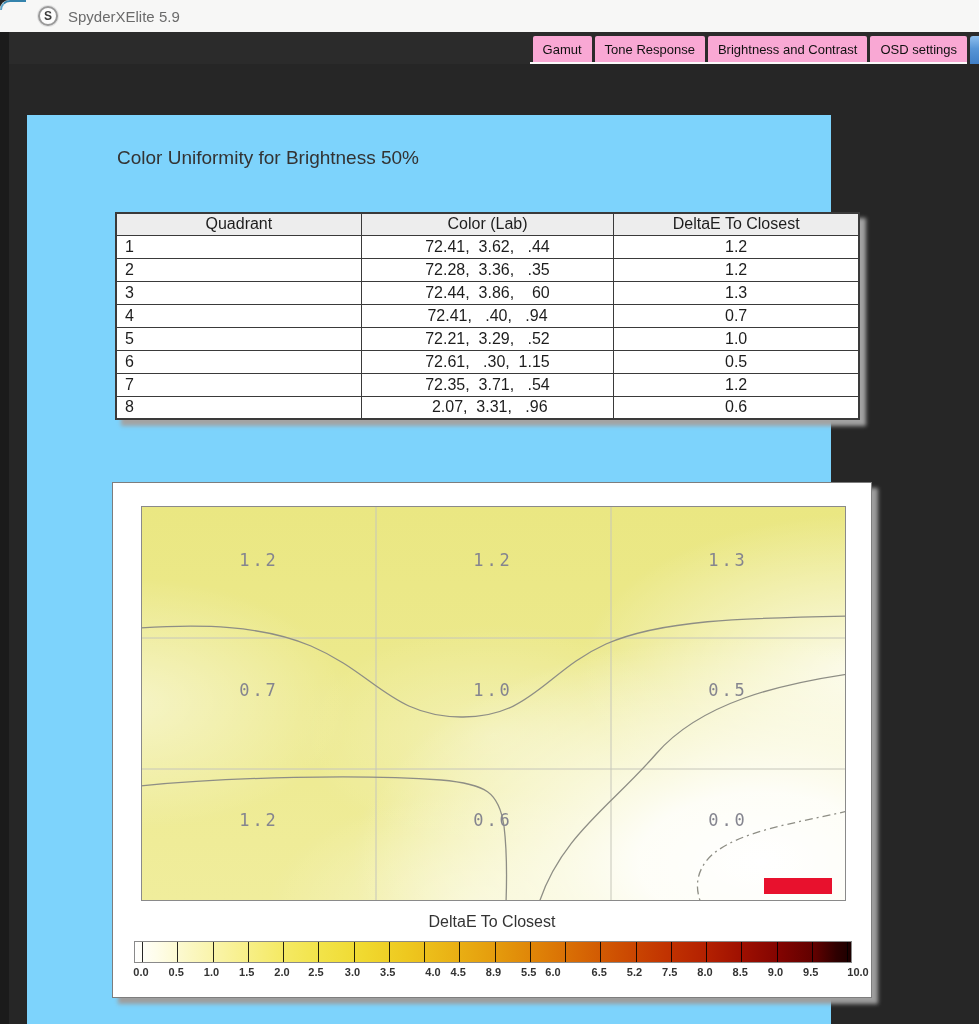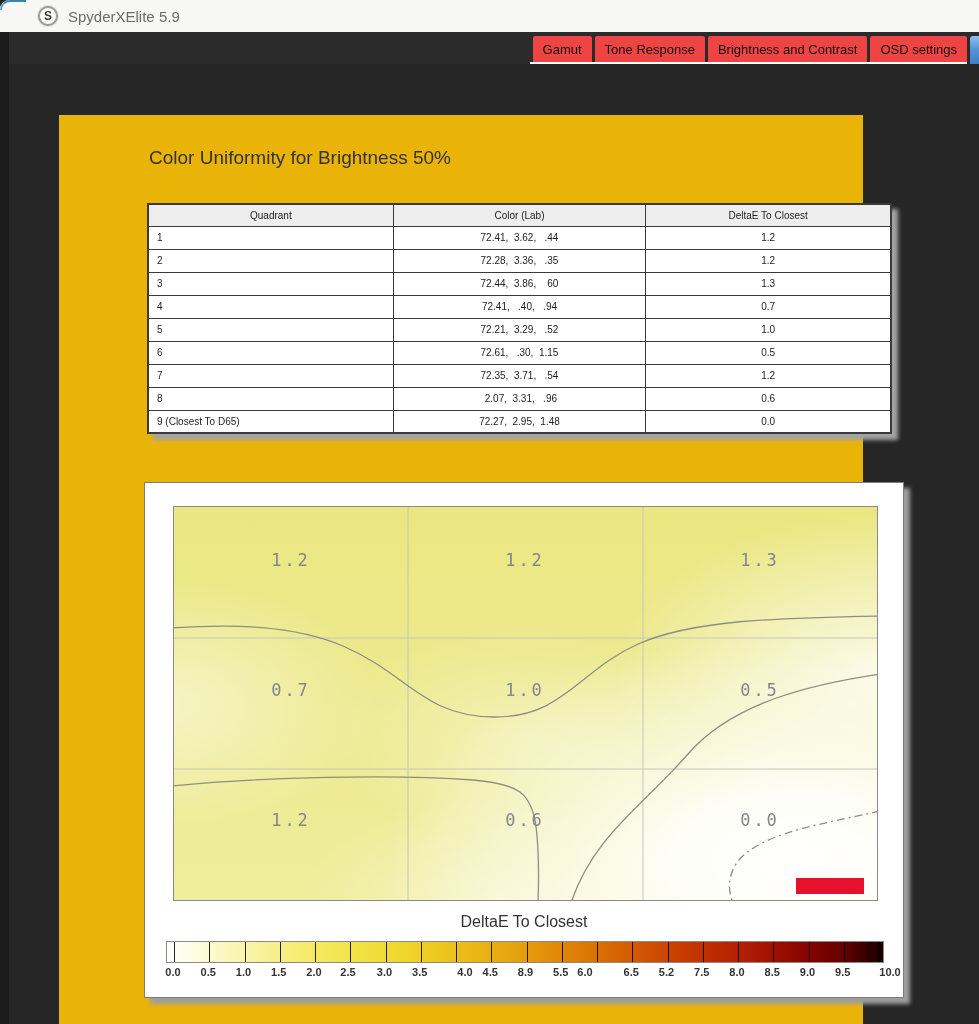--- a/index.html
+++ b/index.html
@@ -15,35 +15,35 @@
     background:#fdfdfd; color:#3c3c3c; font-weight:bold; font-size:12px;
     display:flex; align-items:center; justify-content:center; box-shadow:0 0 0 1px #e3e3e3; }
   .app-title { margin-left:10px; font-size:15px; color:#6b6b6b; }
 
   .tabstrip-bg { position:absolute; left:0; top:32px; width:979px; height:32px; background:#2b2b2b; }
   .left-rail-dark { position:absolute; left:0; top:32px; width:9px; height:992px; background:#1b1b1b; }
   .dark-band { position:absolute; left:9px; top:64px; width:970px; height:51px; background:#262626; }
 
   .tab-bar { position:absolute; right:0; top:36px; height:28px; display:flex; align-items:flex-end; }
   #tabs-container { display:flex; align-items:flex-end; height:28px; border-bottom:2px solid #fbfbfb; }
-  .tab { height:26px; margin-left:3px; padding:0 10px; background:#ef4444;
+  .tab { height:26px; margin-left:3px; padding:0 10px; background:#f9a8d4;
     border-radius:2px 2px 0 0; font-size:13px; color:#111; display:flex; align-items:center;
     white-space:nowrap; cursor:default; }
   .active-tab-partial { width:9px; height:28px; margin-left:3px;
     background:linear-gradient(180deg,#8fc0ee 0%,#5795d6 45%,#3f7ec6 100%);
     border-radius:3px 0 0 0; }
 
   
-  .page { position:absolute; left:27px; top:115px; width:804px; height:909px; background:#eab308;margin-left:32px; }
+  .page { position:absolute; left:27px; top:115px; width:804px; height:909px; background:#7dd3fc; }
 
   .report-title { position:absolute; left:90px; top:32px; font-size:19px; color:#333; }
 
   
-  .uni-table { position:absolute; left:88px; top:88px; width:745px; border-collapse:collapse;
-    background:#fff; box-shadow:6px 6px 4px #a3a3a3; font-size:10px; color:#1d1d1d; }
+  .uni-table { position:absolute; left:88px; top:97px; width:745px; border-collapse:collapse;
+    background:#fff; box-shadow:6px 6px 4px #a3a3a3; font-size:16px; color:#1d1d1d; }
   .uni-table th { background:#ededed; font-weight:normal; border:1px solid #3a3a3a;
     height:22px; text-align:center; }
   .uni-table td { border:1px solid #3a3a3a; height:23px; }
   .uni-table { border:2px solid #3a3a3a; }
   td.c-quad { text-align:left; padding-left:8px; width:33%; }
   td.c-lab  { text-align:center; white-space:pre; width:34%; }
   td.c-de   { text-align:center; width:33%; }
 
   
   .figure { position:absolute; left:85px; top:367px; width:760px; height:516px; background:#fff;
@@ -130,25 +130,20 @@
         </tr>
         <tr>
           <td class="c-quad">7</td>
           <td class="c-lab">72.35,  3.71,   .54</td>
           <td class="c-de">1.2</td>
         </tr>
         <tr>
           <td class="c-quad">8</td>
           <td class="c-lab"> 2.07,  3.31,   .96</td>
           <td class="c-de">0.6</td>
-        </tr>
-        <tr>
-          <td class="c-quad">9 (Closest To D65)</td>
-          <td class="c-lab">72.27,  2.95,  1.48</td>
-          <td class="c-de">0.0</td>
         </tr>
       </tbody>
   </table>
 
   <div class="figure">
     <div class="plot-wrap">
       <svg id="contour-svg" width="705" height="395" viewBox="0 0 705 395">
         <defs>
           <linearGradient id="gBase" x1="0" y1="0" x2="0" y2="1">
             <stop offset="0%" stop-color="#eae782"></stop>

